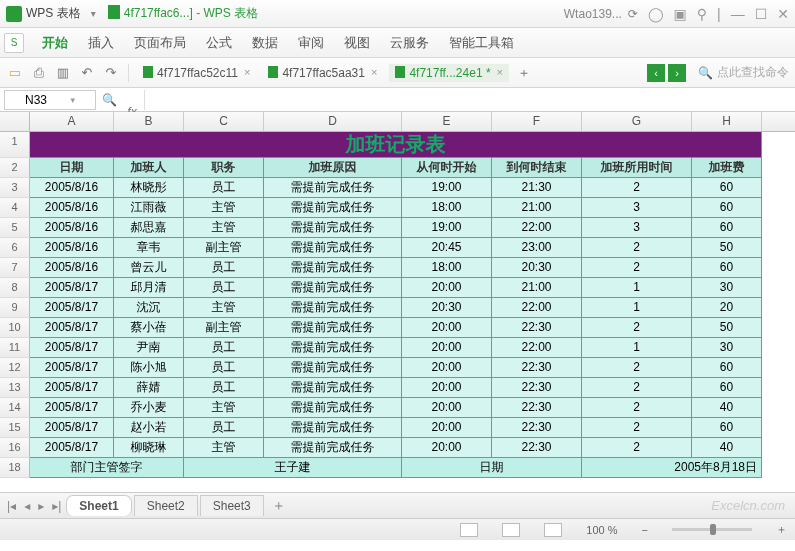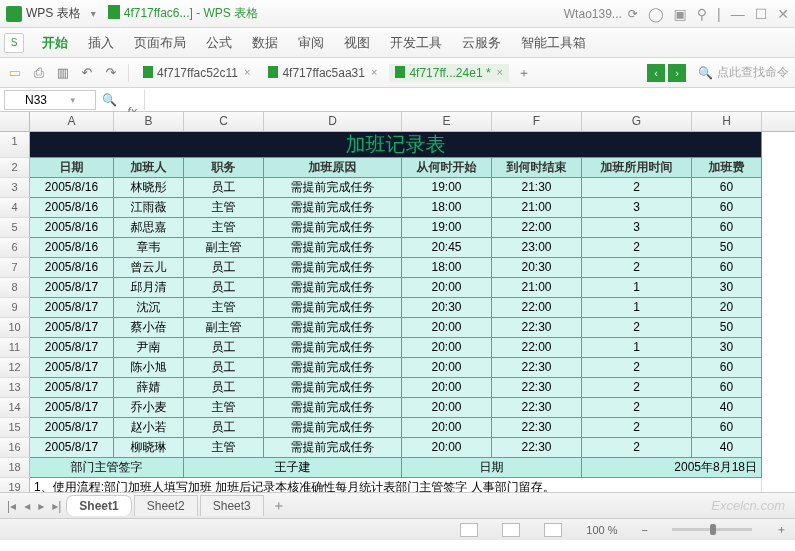--- a/index.html
+++ b/index.html
@@ -38,21 +38,21 @@
 .sheet-wrap { position:relative; height: 380px; overflow:hidden; background:#fff; }
 .col-headers { display:flex; height:20px; background:linear-gradient(#fafafa,#ececec); border-bottom:1px solid #bbb; font-size:12px; color:#555; }
 .rowhdr-spacer { width:30px; border-right:1px solid #bbb; background:linear-gradient(#f8f8f8,#ececec); }
 .colh { border-right:1px solid #ccc; text-align:center; line-height:19px; }
 .colA{width:84px}.colB{width:70px}.colC{width:80px}.colD{width:138px}.colE{width:90px}.colF{width:90px}.colG{width:110px}.colH{width:70px}
 
 .grid { display:block; }
 .row { display:flex; height:20px; }
 .row .rh { width:30px; border-right:1px solid #bbb; border-bottom:1px solid #ddd; background:linear-gradient(#fafafa,#ececec); text-align:center; font-size:11px; color:#666; line-height:19px; }
 .cell { border-right:1px solid #4aa; border-bottom:1px solid #4aa; font-size:12px; line-height:19px; text-align:center; background:#d4f5f0; overflow:hidden; white-space:nowrap; }
-.row-title .cell { background:#0f172a; font-size:20px; font-weight:normal; color:#1a6; line-height:24px; }
+.row-title .cell { background:#701a75; font-size:20px; font-weight:bold; color:#1a6; line-height:24px; }
 .row-title { height:26px; }
 .row-header .cell { background:#bcece3; font-weight:bold; color:#333; }
 .row19 .cell { background:#fff; border-color:#ddd; text-align:left; padding-left:4px; }
 .row18 .cell { background:#bff0e8; }
 
 .sheet-tabs { height:26px; background:linear-gradient(#f7f7f7,#e9e9e9); border-top:1px solid #ccc; display:flex; align-items:center; padding:0 4px; gap:2px; }
 .sheet-tabs .nav { color:#888; font-size:12px; padding:0 3px; }
 .sheet-tabs .stab { padding:3px 12px; background:#f1f1f1; border:1px solid #ccc; border-bottom:none; font-size:12px; color:#555; }
 .sheet-tabs .stab.active { background:#fff; font-weight:bold;border-radius:7px; }
 .sheet-tabs .add { color:#888; font-size:14px; padding:0 6px; }
@@ -91,21 +91,20 @@
 
 <div class="ribbon-tabs">
   <span class="tab-logo">S</span>
   <span class="tab active">开始</span>
   <span class="tab">插入</span>
   <span class="tab">页面布局</span>
   <span class="tab">公式</span>
   <span class="tab">数据</span>
   <span class="tab">审阅</span>
   <span class="tab">视图</span>
-  <span class="tab">开发工具</span>
   <span class="tab">云服务</span>
   <span class="tab">智能工具箱</span>
 </div>
 
 <div class="qat">
   <span class="ico" style="color:#e8a23a">▭</span>
   <span class="ico">⎙</span>
   <span class="ico">▥</span>
   <span class="ico">↶</span>
   <span class="ico">↷</span>
@@ -336,24 +335,20 @@
       </div>
 
     <div class="row row18">
       <div class="rh">18</div>
       <div class="cell" style="width:154px">部门主管签字</div>
       <div class="cell" style="width:218px">王子建</div>
       <div class="cell" style="width:180px">日期</div>
       <div class="cell" style="width:180px;text-align:right;padding-right:4px">2005年8月18日</div>
     </div>
 
-    <div class="row row19">
-      <div class="rh">19</div>
-      <div class="cell" style="width:732px">1、使用流程:部门加班人填写加班  加班后记录本核准确性每月统计表部门主管签字  人事部门留存。</div>
-    </div>
   </div>
 </div>
 
 <div class="sheet-tabs">
   <span class="nav">|◂</span>
   <span class="nav">◂</span>
   <span class="nav">▸</span>
   <span class="nav">▸|</span>
   <div class="stab active">Sheet1</div>
   <div class="stab">Sheet2</div>

